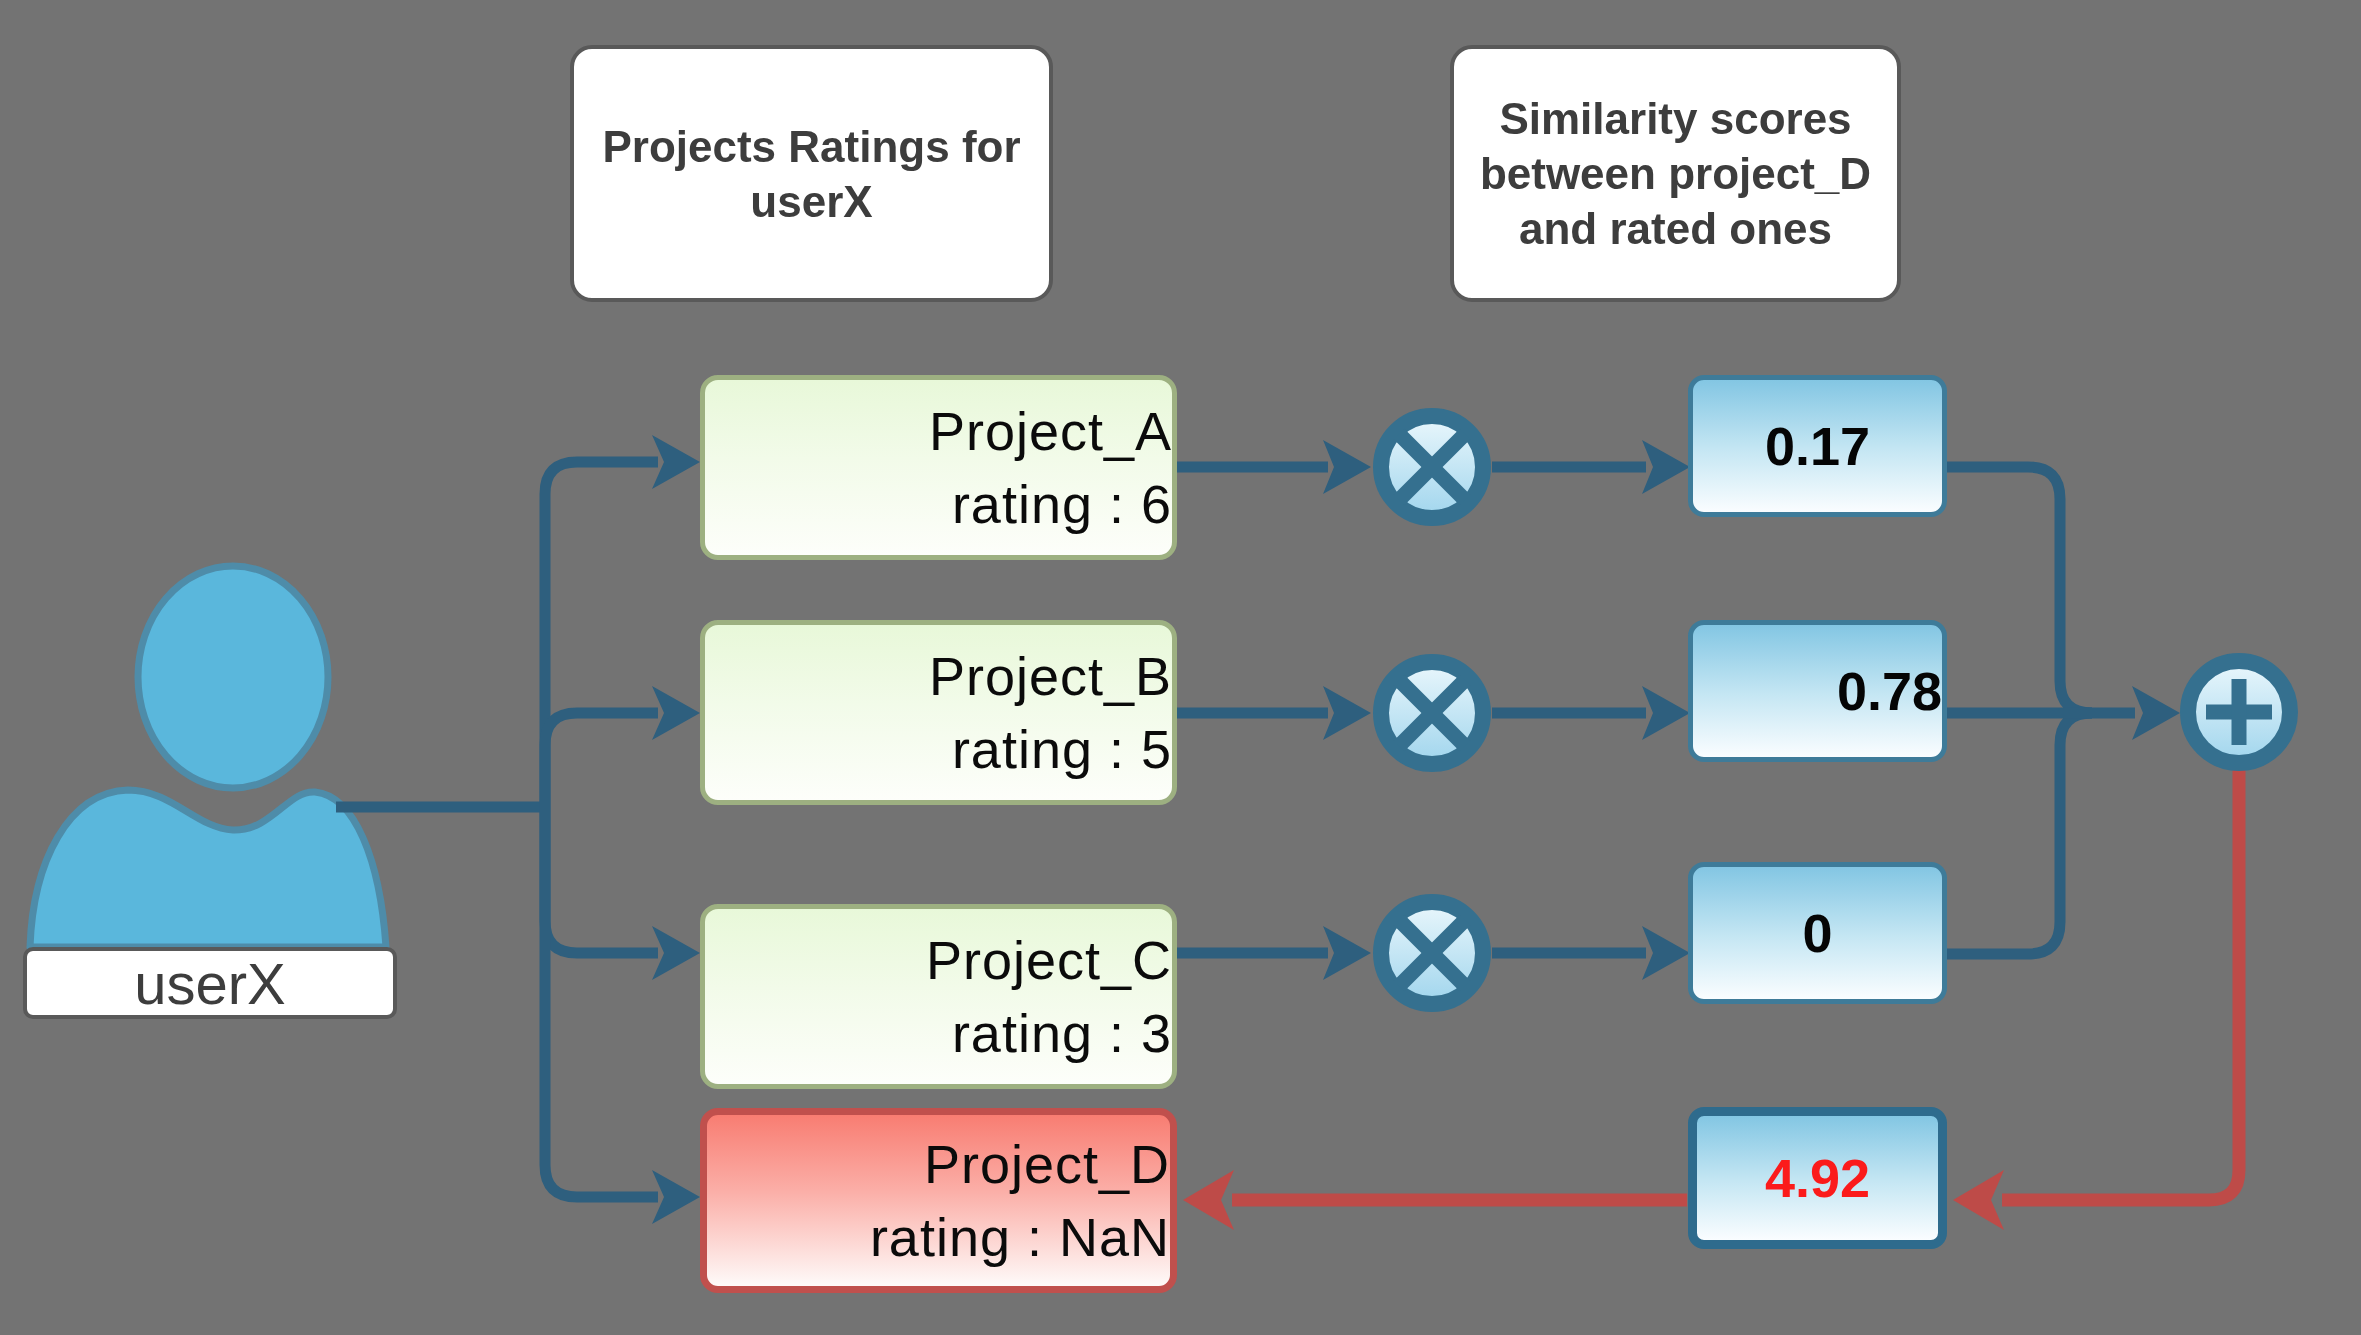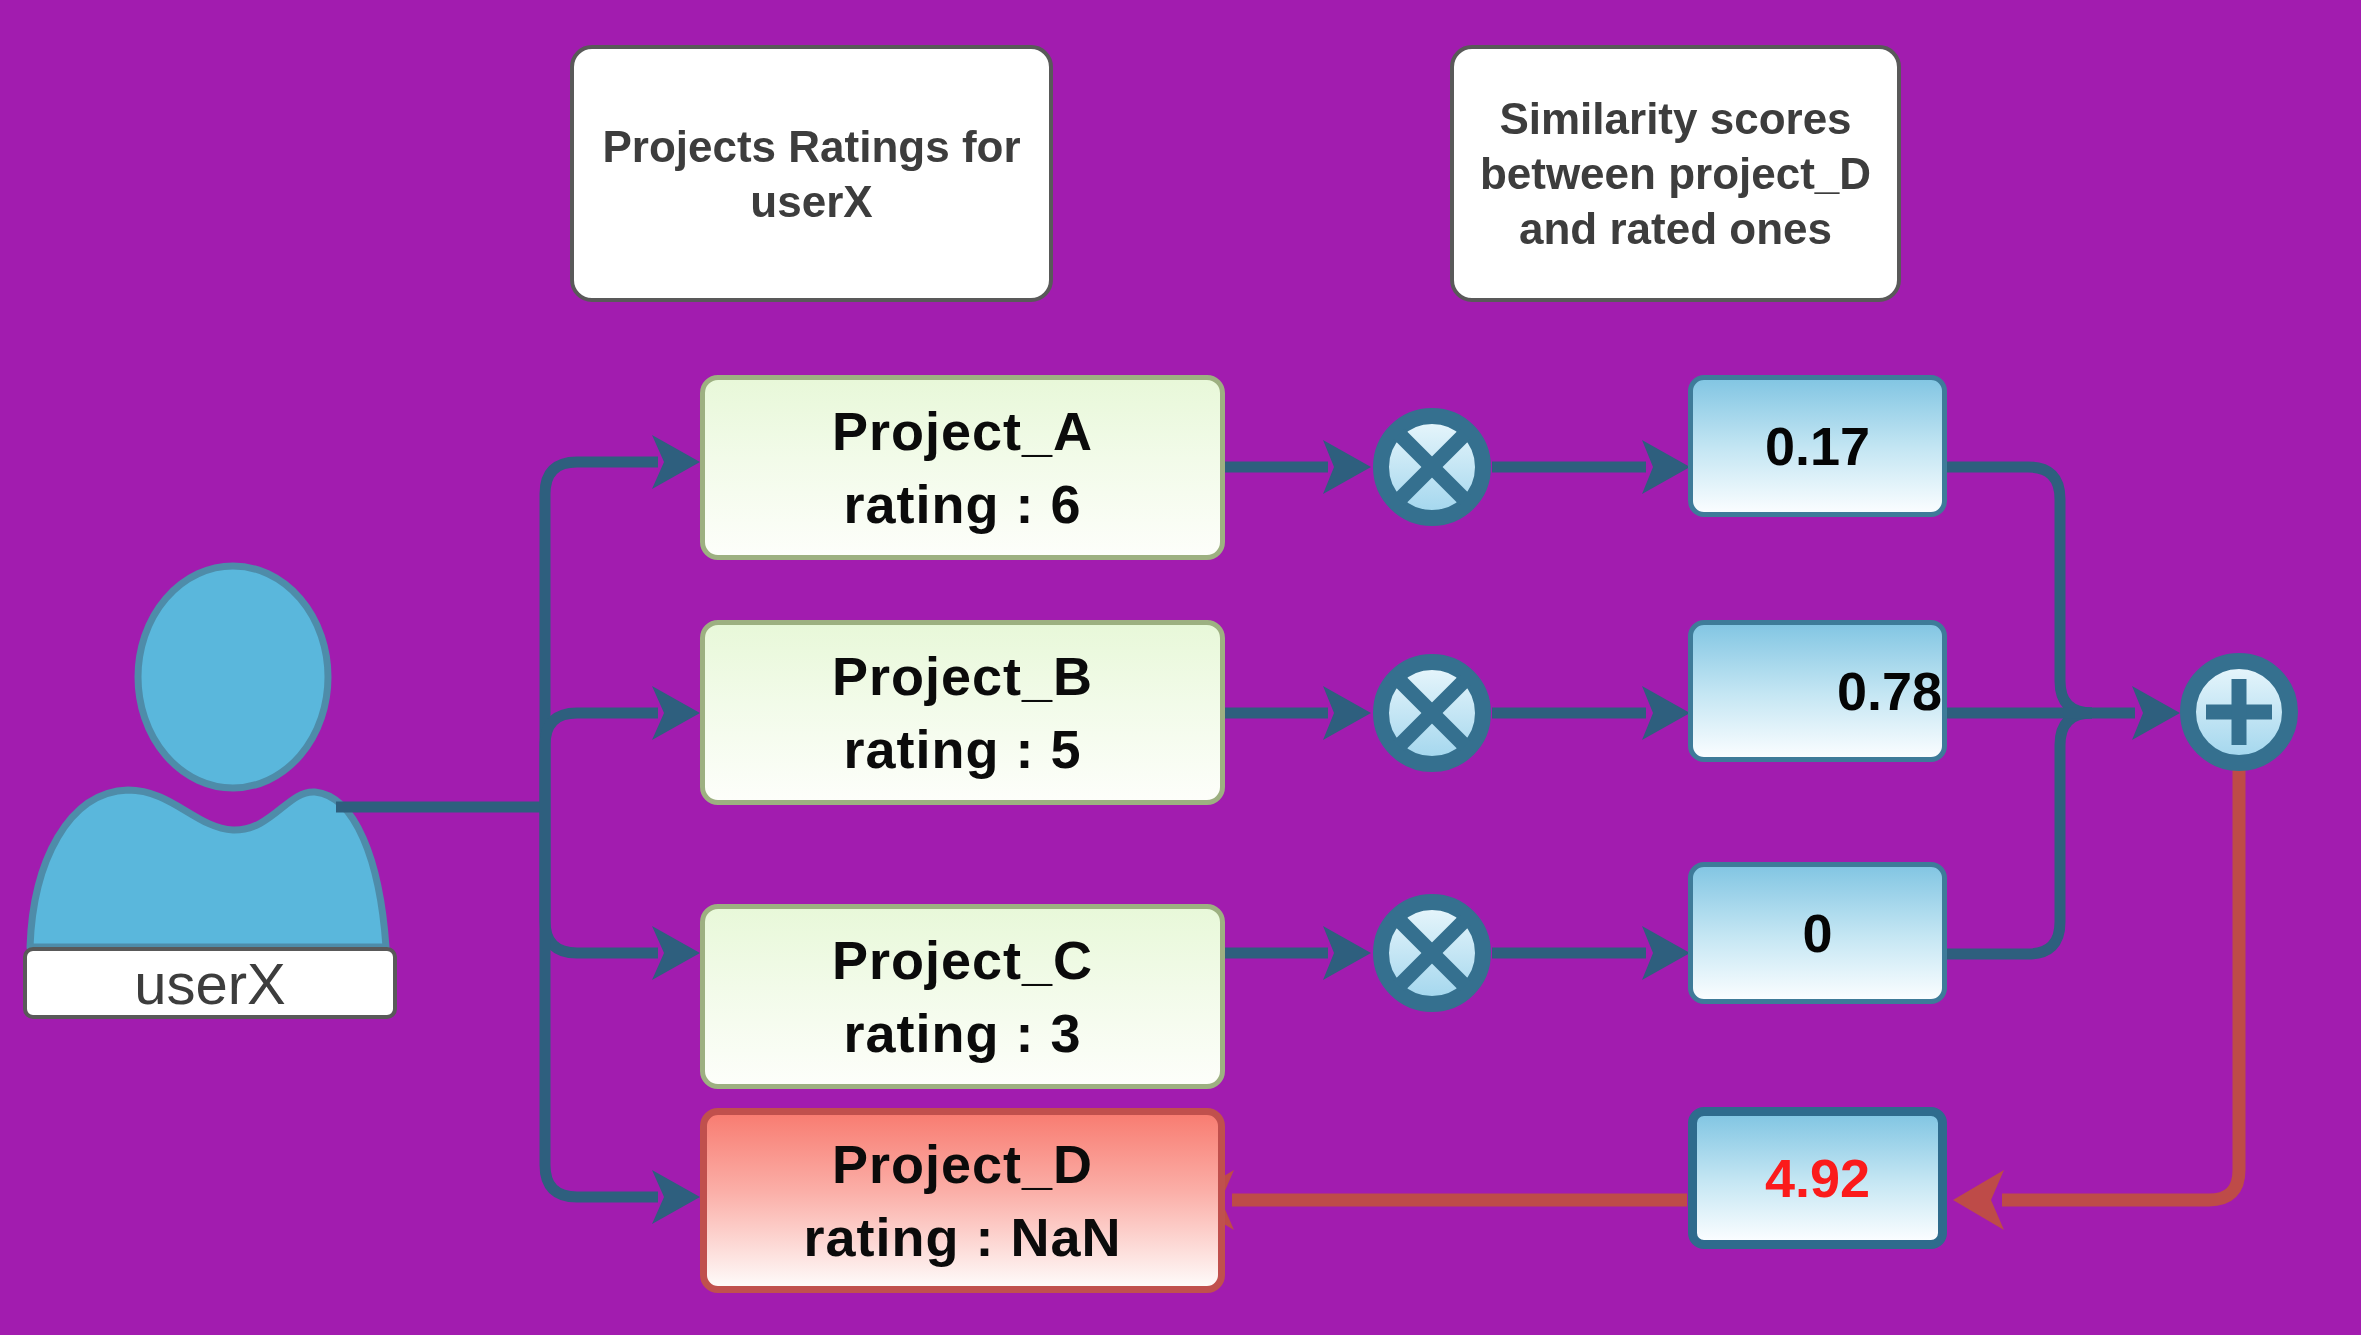--- a/index.html
+++ b/index.html
@@ -1,43 +1,43 @@
 <!DOCTYPE html>
 <html style="--arrow-blue: #2E5F7E; --arrow-red: #BE4B48; --ring-color: #35708F; --frame-gray: #595959; --green-border: #9DB081; --blue-border: #3E7B99; --red-border: #C0504D; --predicted-red: #FB1B1B; --user-fill: #5AB7DC; --user-stroke: #4E8CA9;"><head>
 <meta charset="utf-8">
 <style>
   html,body{margin:0;padding:0;background:#ffffff;}
   #canvas{
     position:relative;
     width:2361px;height:1335px;
-    background:#a21caf;
+    background:#737373;
     font-family:"Liberation Sans", sans-serif;
     overflow:hidden;
   }
   #wires{position:absolute;left:0;top:0;z-index:1;}
   .wire{fill:none;stroke:var(--arrow-blue,#2E5F7E);stroke-width:11;}
   .wire-red{fill:none;stroke:var(--arrow-red,#BE4B48);stroke-width:13;}
   .head-blue{fill:var(--arrow-blue,#2E5F7E);stroke:none;}
   .head-red{fill:var(--arrow-red,#BE4B48);stroke:none;}
   .ring{stroke:var(--ring-color,#35708F);}
   .node{position:absolute;z-index:2;display:flex;flex-direction:column;align-items:center;justify-content:center;text-align:center;box-sizing:border-box;}
   .header-box{
     width:483px;height:257px;
     background:#ffffff;
     border:4px solid var(--frame-gray,#595959);
     border-radius:22px;
     color:#3D3D3D;font-size:44px;font-weight:bold;line-height:1.25;
     padding:6px 14px;
   }
   .project-box{
-    left:700px;width:525px;height:185px;
+    left:700px;width:477px;height:185px;
     border:5px solid var(--green-border,#9DB081);
     border-radius:18px;
     background:linear-gradient(180deg,#E8F8D9 0%,#F2FBE9 45%,#FDFEFA 100%);
-    color:#0B0B0B;font-size:54px;font-weight:bold;line-height:1.35;letter-spacing:1px;
+    color:#0B0B0B;font-size:54px;font-weight:normal;line-height:1.35;letter-spacing:1px;align-items:flex-end;
   }
   .project-box.unrated{
     border:7px solid var(--red-border,#C0504D);
     background:linear-gradient(180deg,#F87D72 0%,#FBAFA8 45%,#FEFAF9 100%);
   }
   .score-box{
     left:1688px;width:259px;height:142px;
     border:5px solid var(--blue-border,#3E7B99);
     border-radius:16px;
     background:linear-gradient(180deg,#83C6E3 0%,#C4E6F3 52%,#FAFDFF 100%);

